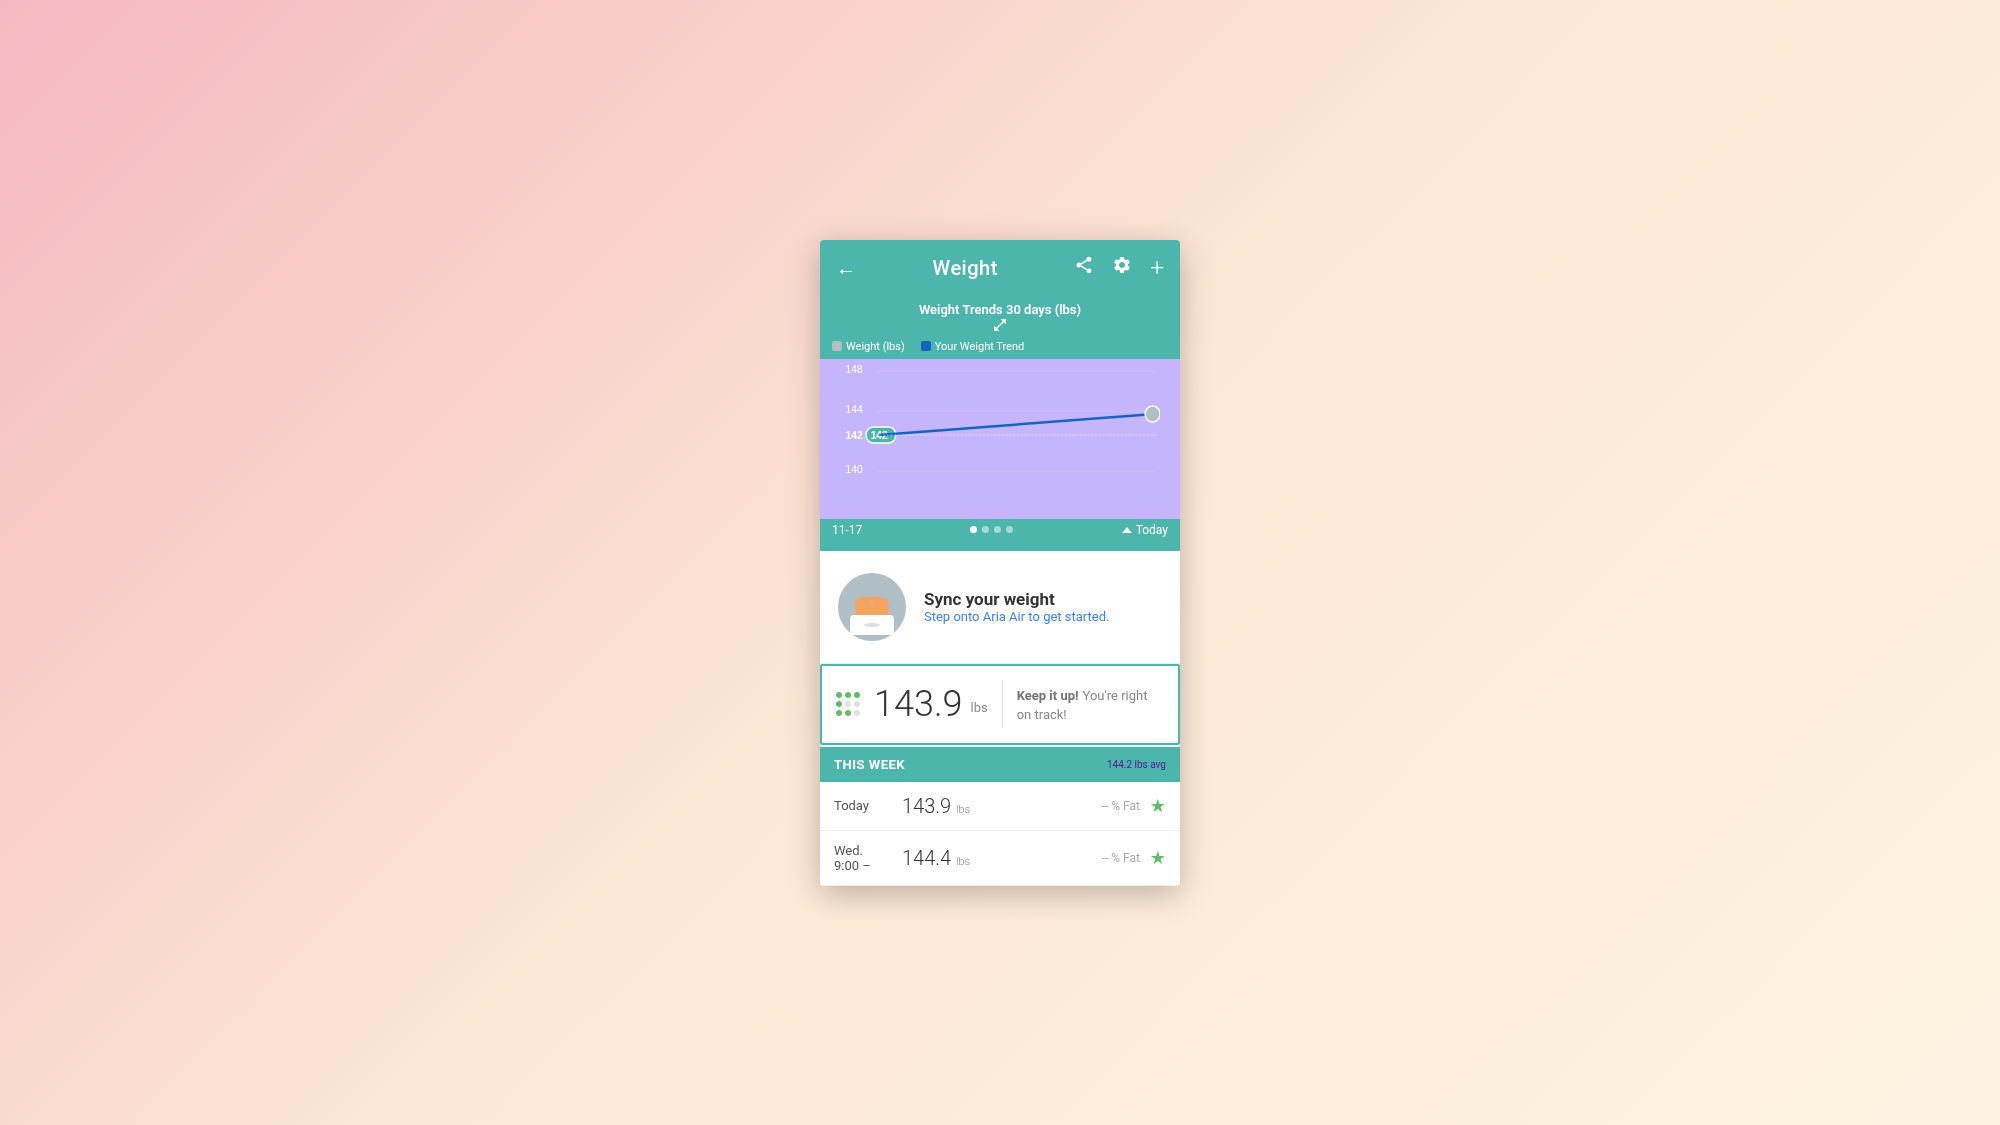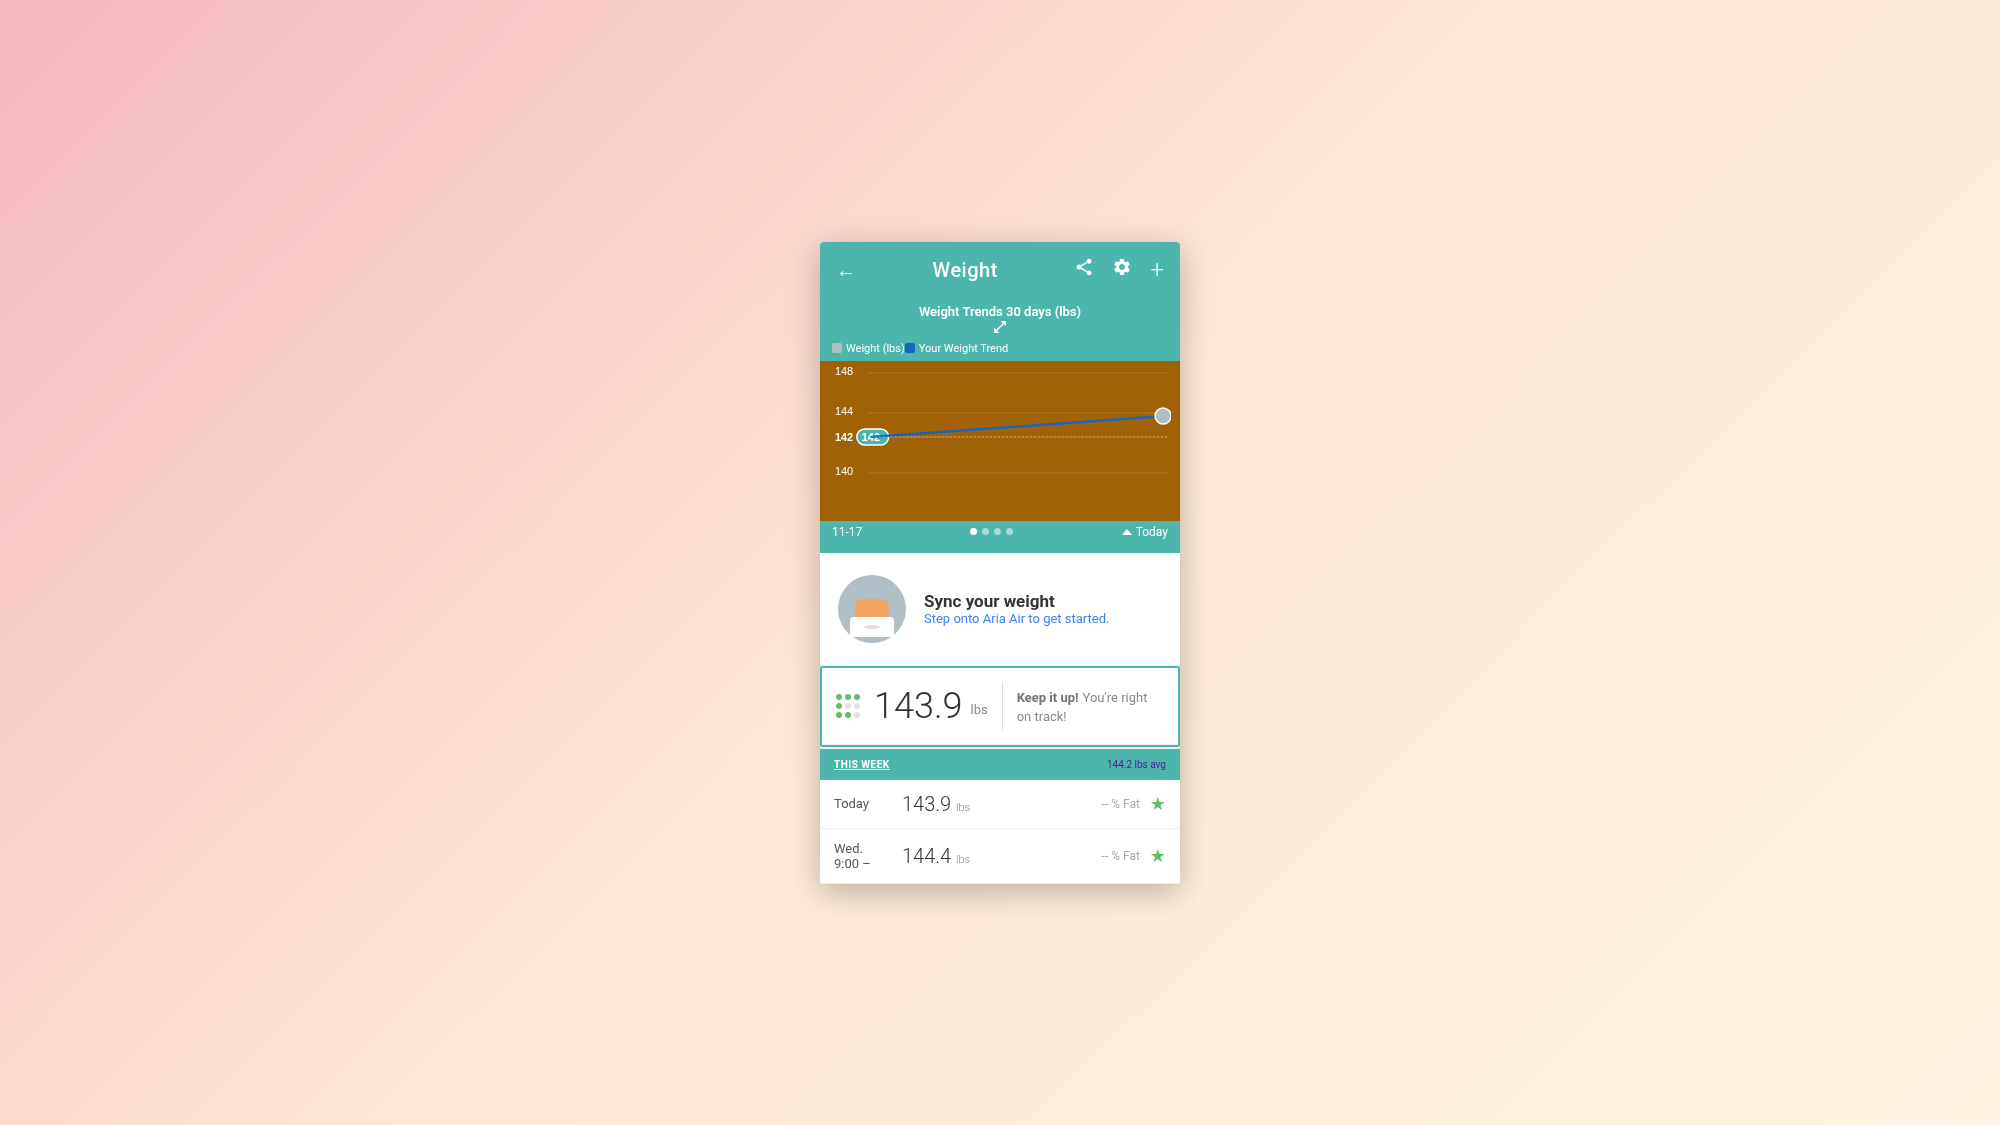--- a/index.html
+++ b/index.html
@@ -61,42 +61,43 @@
       font-weight: 600;
       text-align: center;
       flex: 1;
     }
     .expand-icon {
       color: white;
       font-size: 14px;
     }
     .legend {
       display: flex;
+      gap: 16px;
       padding: 0 12px 6px 12px;
       justify-content: flex-start;
     }
     .legend-item {
       display: flex;
       align-items: center;
       gap: 4px;
       font-size: 11px;
       color: white;
     }
     .legend-dot {
       width: 10px;
       height: 10px;
       border-radius: 2px;
     }
     .legend-dot-gray { background: #b2bec3; }
     .legend-dot-blue { background: #1565c0; }
     .chart-area {
       position: relative;
-      background: #a16207;
+      background: #c4b5fd;
       height: 160px;
-      padding: 0 9px;
+      padding: 0 20px;
     }
     .chart-svg {
       width: 100%;
       height: 100%;
     }
     .chart-bottom {
       display: flex;
       justify-content: space-between;
       align-items: center;
       padding: 4px 12px 6px 12px;
@@ -239,24 +240,23 @@
     .week-section {
       background: #4db6ac;
       padding: 10px 14px;
       display: flex;
       justify-content: space-between;
       align-items: center;
       margin-top: 2px;
     }
     .week-title {
       color: white;
-      font-size: 10px;
+      font-size: 13px;
       font-weight: 700;
       letter-spacing: 0.5px;
-      text-decoration: underline;
     }
     .week-avg {
       color: #4c1d95;
       font-size: 10px;
     }
     
     .log-row {
       background: white;
       padding: 12px 14px;
       display: flex;

